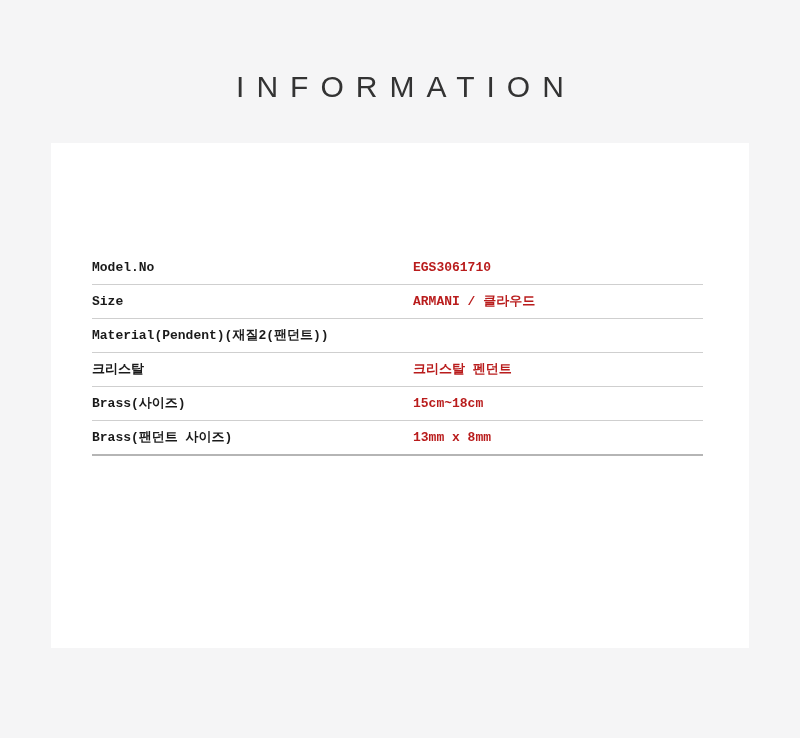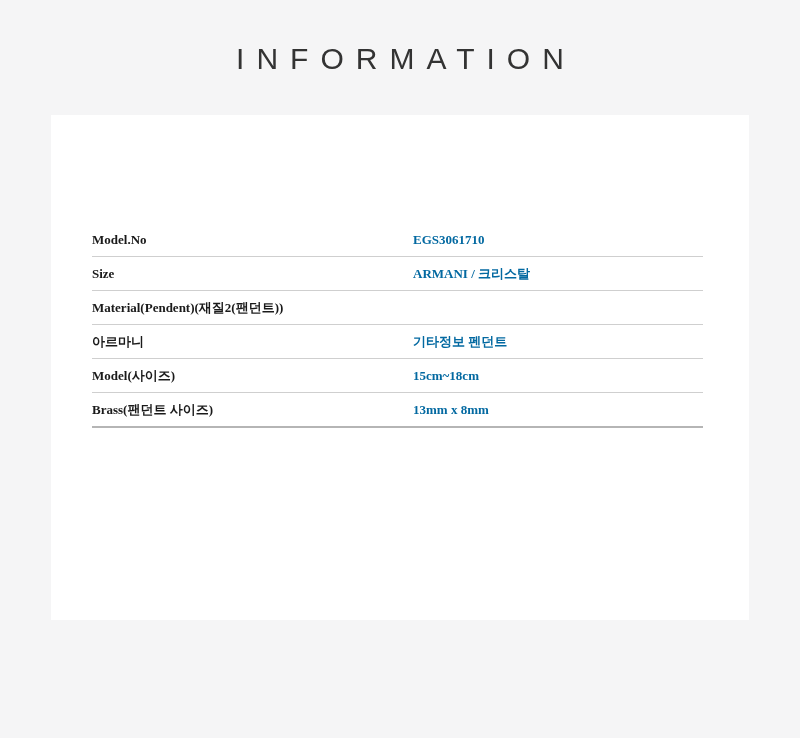--- a/index.html
+++ b/index.html
@@ -12,21 +12,21 @@
     background: #f5f5f6;
     overflow: hidden;
     font-family: "Liberation Serif", serif;
   }
   .page {
     width: 800px;
     height: 738px;
   }
   .section-title {
     margin: 0;
-    padding-top: 44px;
+    padding-top: 72px;
     text-align: center;
     font-family: "Liberation Sans", sans-serif;
     font-size: 30px;
     font-weight: 500;
     letter-spacing: 12px;
     text-indent: 12px; 
     color: #333333;
     line-height: 30px;
   }
   .info-card {
@@ -38,65 +38,66 @@
     padding: 108px 46px 0 41px;
   }
   .info-table {
     width: 100%;
   }
   .info-row {
     display: flex;
     align-items: flex-start;
     padding: 9px 0 8px 0;
     border-bottom: 1px solid #cfcfcf;
+    font-family: Liberation Mono, monospace;
   }
   .info-row:last-child {
     border-bottom: 2px solid #b5b5b5;
   }
   .info-label {
     flex: 0 0 321px;
     font-size: 13px;
     font-weight: bold;
     color: #1a1a1a;
     line-height: 16px;
   }
   .info-value {
     flex: 1 1 auto;
     font-size: 13px;
     font-weight: bold;
-    color: #0369a1;
+    color: #b91c1c;
     line-height: 16px;
   }
 </style>
 </head>
 <body>
 
 <div class="page">
   <h1 class="section-title">INFORMATION</h1>
 
   <div class="info-card">
     <div class="info-table">
 
     <div class="info-row" style="">
         <div class="info-label">Model.No</div>
         <div class="info-value">EGS3061710</div>
       </div>
         <div class="info-row" style="">
         <div class="info-label">Size</div>
-        <div class="info-value">ARMANI / 크리스탈</div>
+        <div class="info-value">ARMANI / 클라우드</div>
       </div>
         <div class="info-row" style="">
         <div class="info-label">Material(Pendent)(재질2(팬던트))</div>
       </div>
         <div class="info-row" style="">
-        <div class="info-label">아르마니</div>
-        <div class="info-value">기타정보 펜던트</div>
+        <div class="info-label">크리스탈</div>
+        <div class="info-value">크리스탈 펜던트</div>
       </div>
         <div class="info-row" style="">
-        <div class="info-label">Model(사이즈)</div>
+        <div class="info-label">Brass(사이즈)</div>
         <div class="info-value">15cm~18cm</div>
       </div>
         <div class="info-row" style="">
         <div class="info-label">Brass(팬던트 사이즈)</div>
         <div class="info-value">13mm x 8mm</div>
       </div>
       </div>
   </div>
 </div>
 

